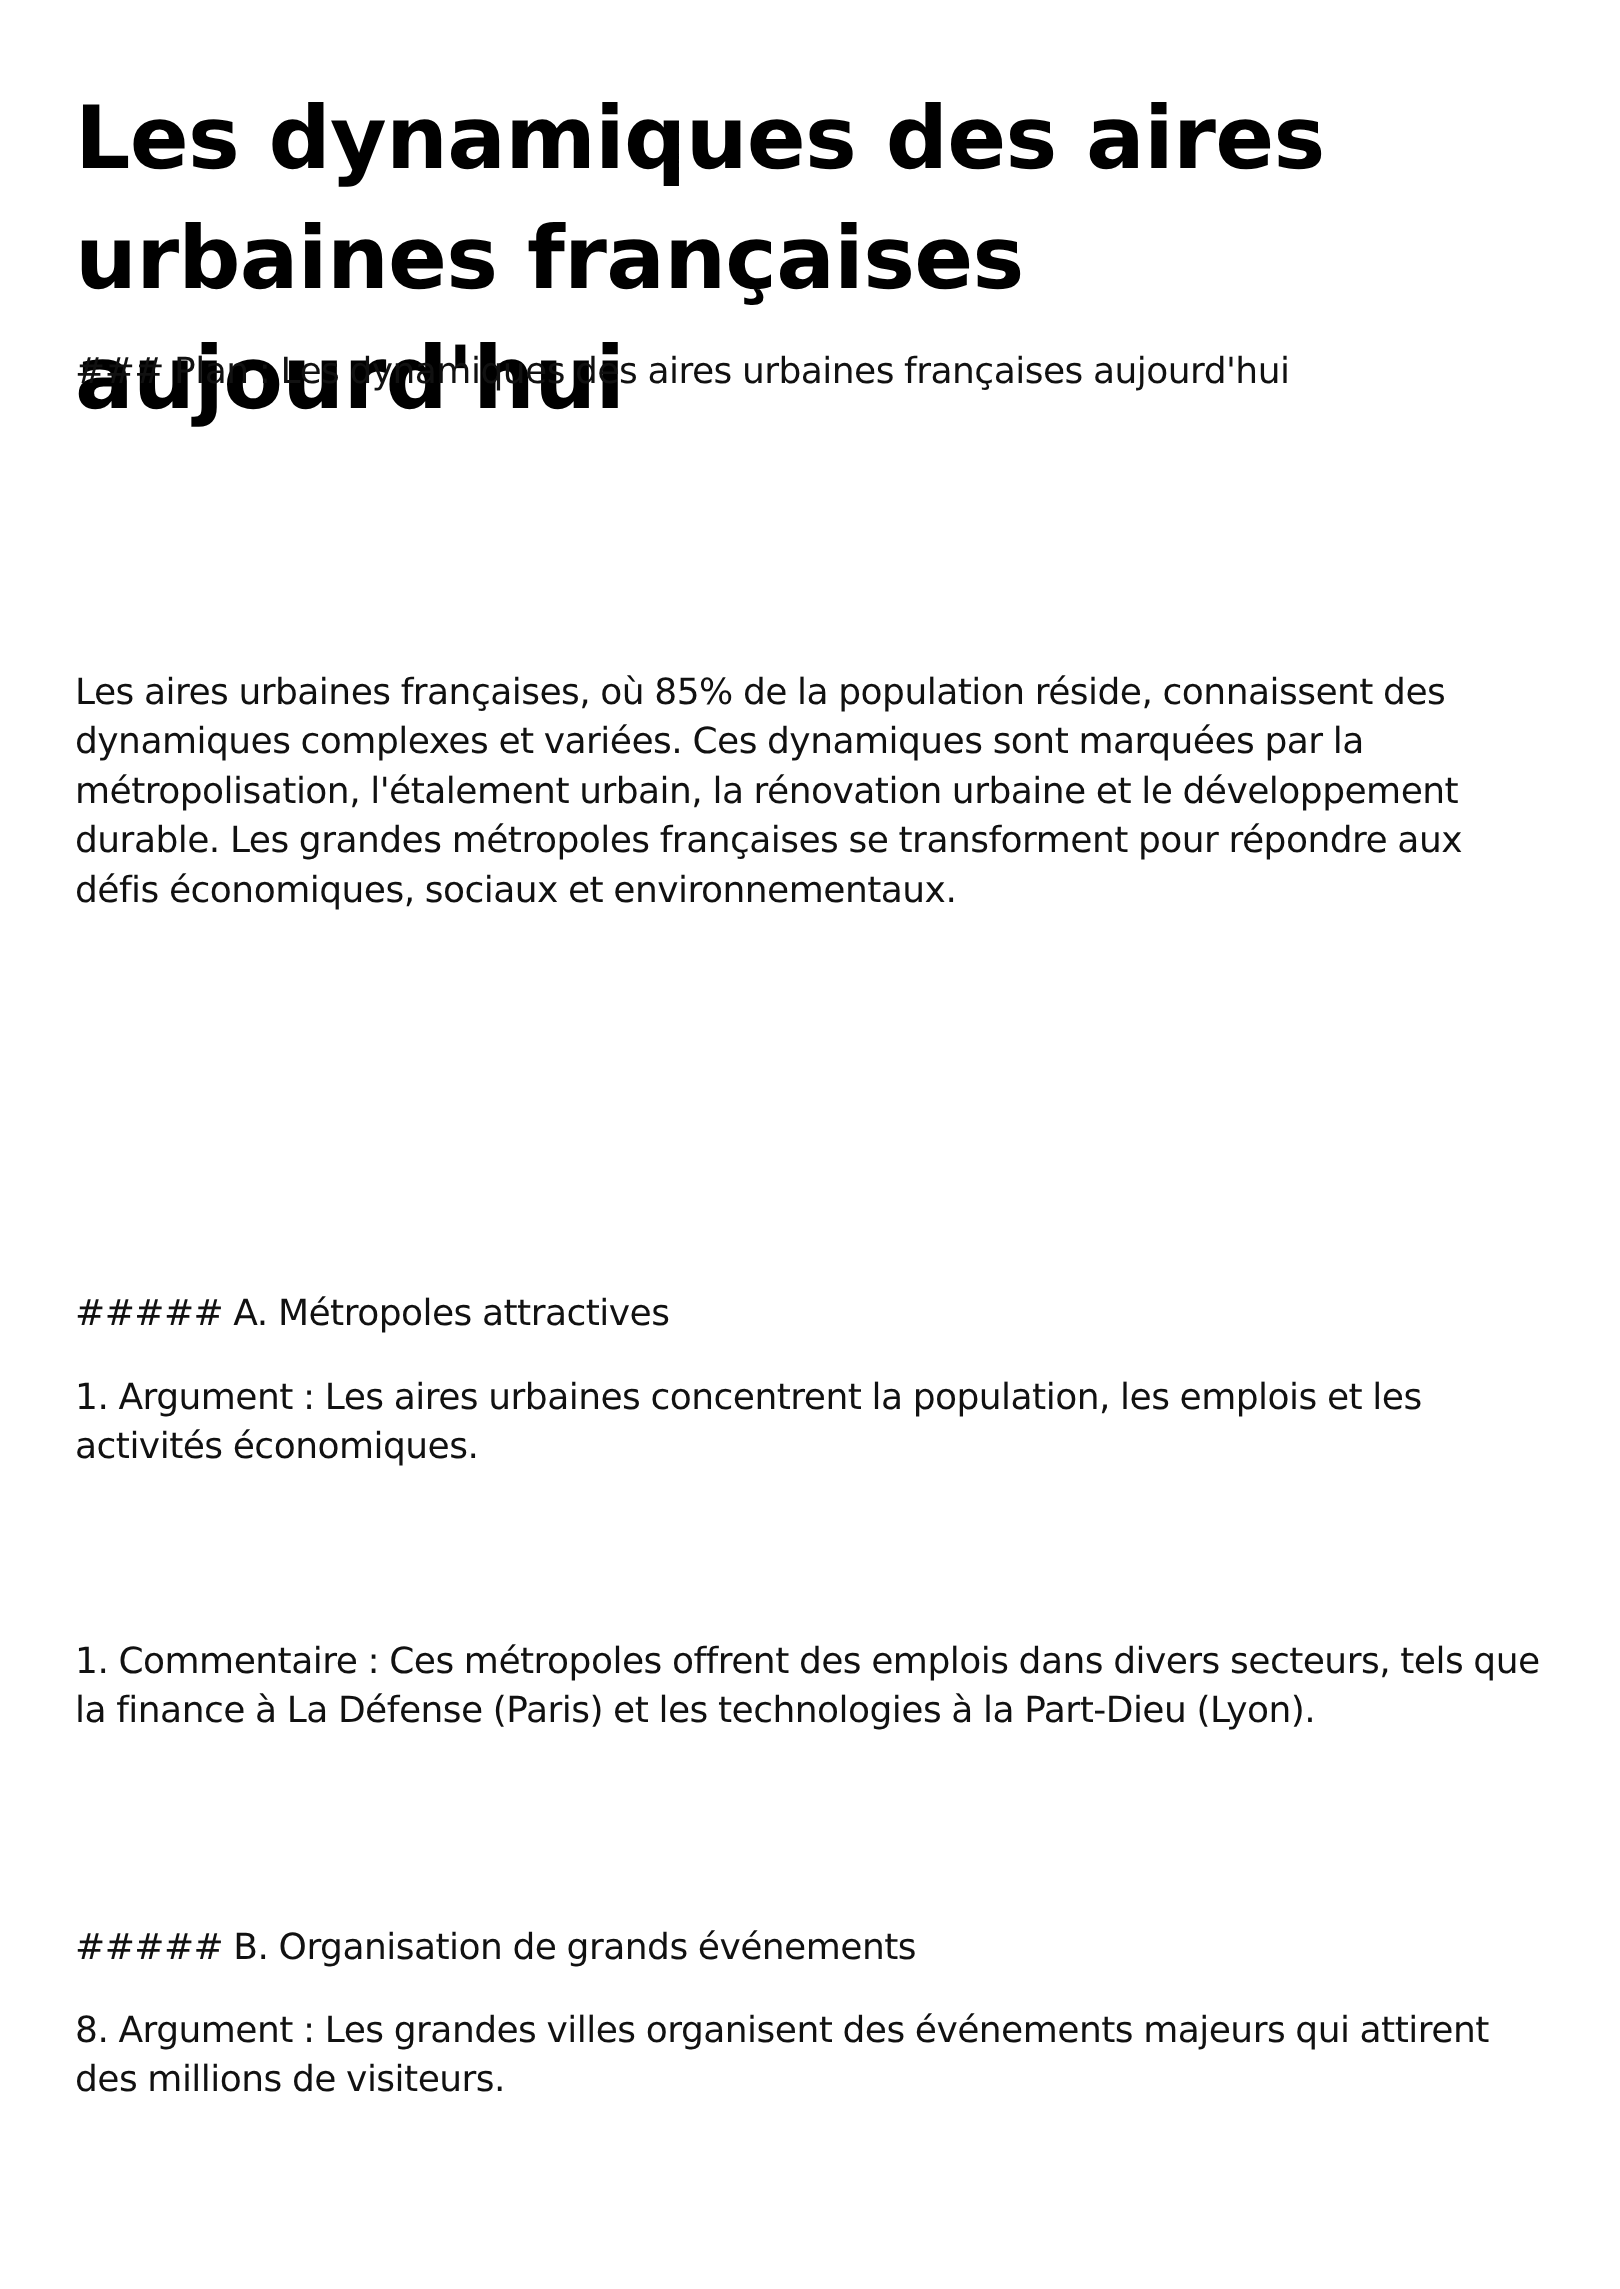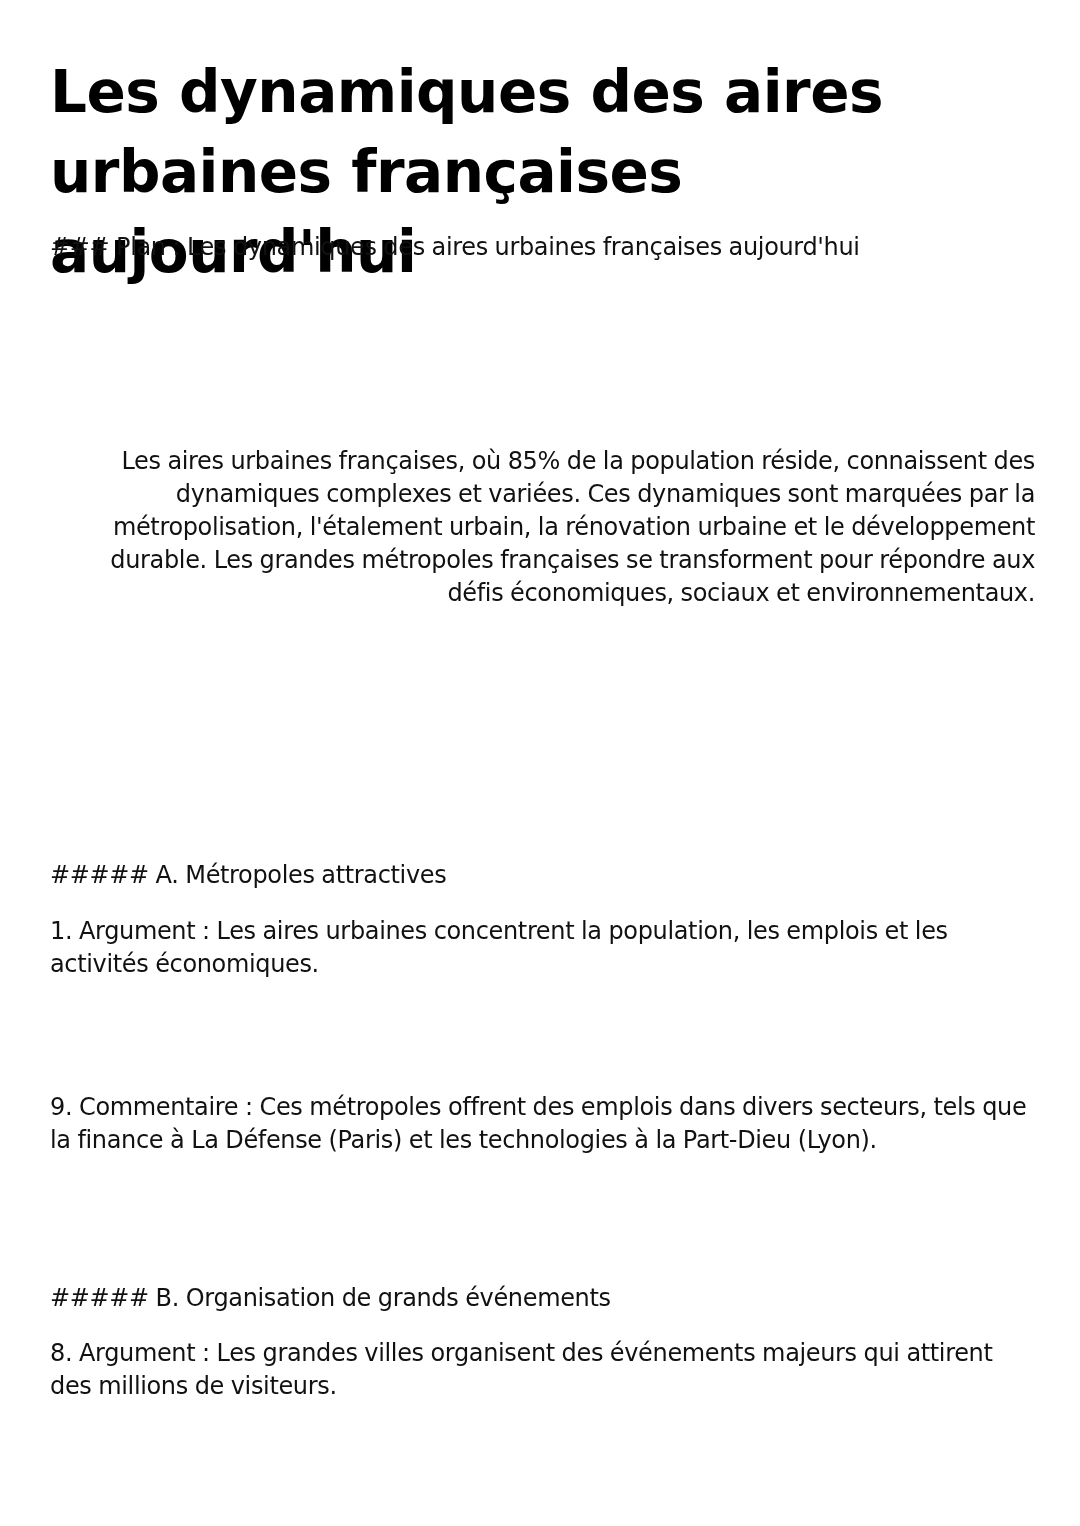--- a/index.html
+++ b/index.html
@@ -50,27 +50,27 @@
 </head>
 <body>
 
 <div class="page">
 
   <h1 class="title">Les dynamiques des aires urbaines françaises aujourd'hui</h1>
 
   <p class="block heading" style="top:231px;">### Plan : Les dynamiques des aires urbaines françaises aujourd'hui</p>
 
 
-  <p class="block" style="top:445px;text-align:right;">Les aires urbaines françaises, où 85% de la population réside, connaissent des dynamiques complexes et variées. Ces dynamiques sont marquées par la métropolisation, l'étalement urbain, la rénovation urbaine et le développement durable. Les grandes métropoles françaises se transforment pour répondre aux défis économiques, sociaux et environnementaux.</p>
+  <p class="block" style="top:445px;">Les aires urbaines françaises, où 85% de la population réside, connaissent des dynamiques complexes et variées. Ces dynamiques sont marquées par la métropolisation, l'étalement urbain, la rénovation urbaine et le développement durable. Les grandes métropoles françaises se transforment pour répondre aux défis économiques, sociaux et environnementaux.</p>
 
 
   <p class="block heading" style="top:859px;">##### A. Métropoles attractives</p>
 
   <p class="block" style="top:915px;">1. Argument : Les aires urbaines concentrent la population, les emplois et les activités économiques.</p>
 
 
-  <p class="block" style="top:1091px;">9. Commentaire : Ces métropoles offrent des emplois dans divers secteurs, tels que la finance à La Défense (Paris) et les technologies à la Part-Dieu (Lyon).</p>
+  <p class="block" style="top:1091px;">1. Commentaire : Ces métropoles offrent des emplois dans divers secteurs, tels que la finance à La Défense (Paris) et les technologies à la Part-Dieu (Lyon).</p>
 
   <p class="block heading" style="top:1282px;">##### B. Organisation de grands événements</p>
 
   <p class="block" style="top:1337px;">8. Argument : Les grandes villes organisent des événements majeurs qui attirent des millions de visiteurs.</p>
 
 </div>
 
 </body></html>

